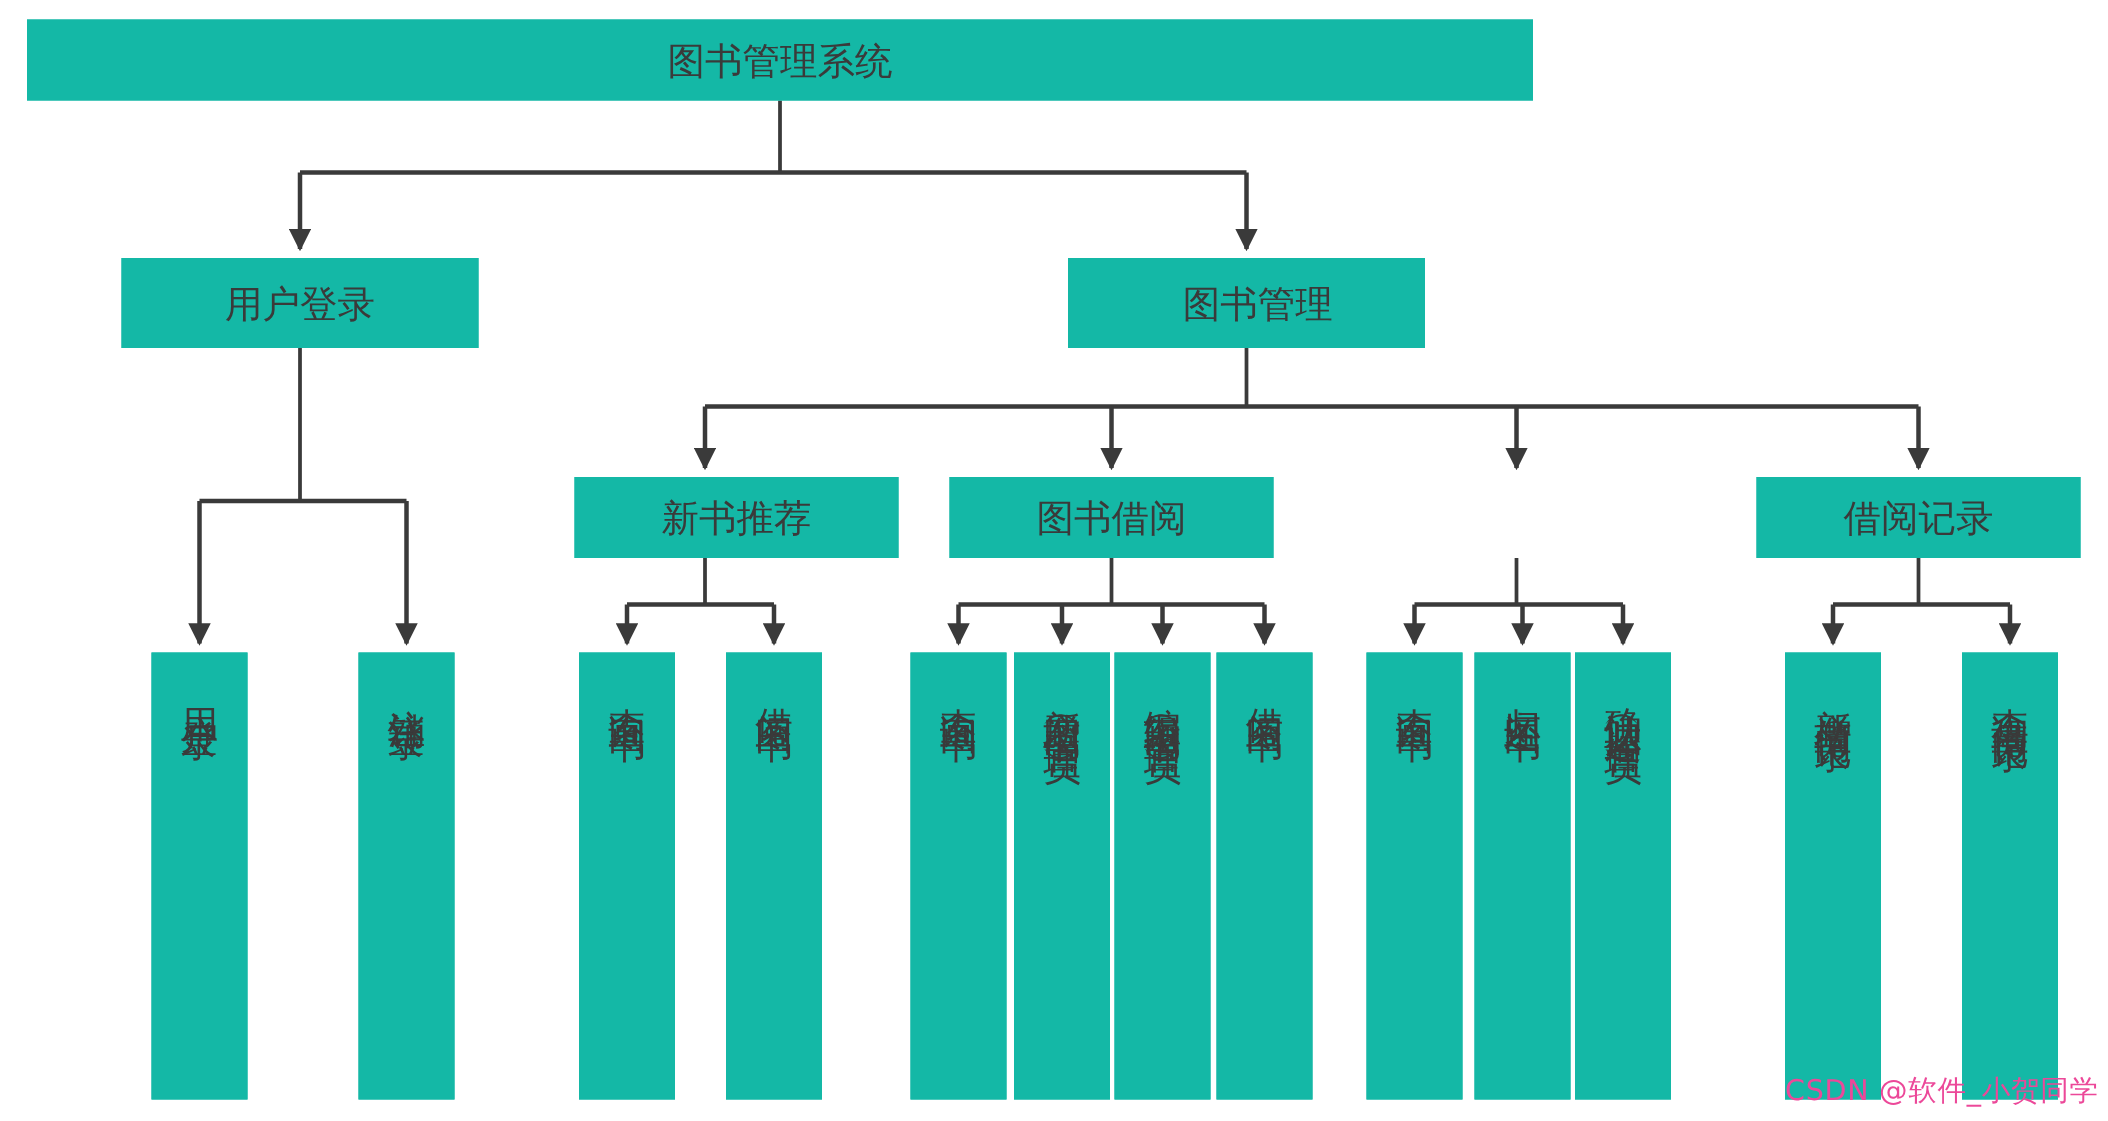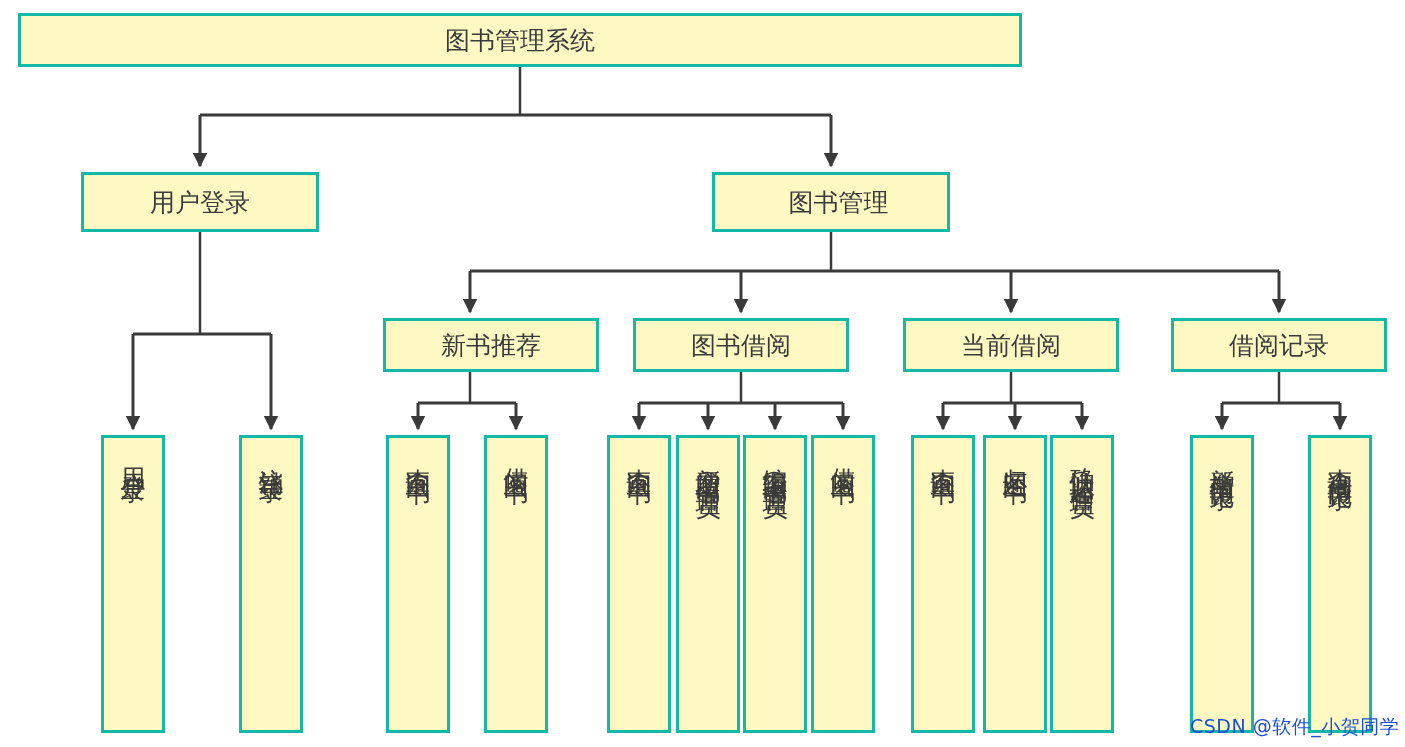--- a/index.html
+++ b/index.html
@@ -21,22 +21,22 @@
     position: absolute;
     left: 0;
     top: 0;
     width: 1405px;
     height: 747px;
     pointer-events: none;
   }
   .node {
     position: absolute;
     box-sizing: border-box;
-    border: 3px solid #14b8a6;
-    background: #fef9c3;
+    border: 7px solid #14b8a6;
+    background: #14b8a6;
     color: #3a3a3a;
     display: flex;
     align-items: center;
     justify-content: center;
     text-align: center;
   }
   .node.root {
     font-size: 25px;
   }
   .node.level2 {
@@ -57,21 +57,21 @@
   }
   .node .htext {
     display: block;
     line-height: 1;
   }
   .watermark {
     position: absolute;
     left: 1190px;
     top: 714px;
     font-size: 19px;
-    color: #1d4ed8;
+    color: #ec4899;
     white-space: nowrap;
     letter-spacing: 0.5px;
   }
 </style>
 </head>
 <body>
 
 <div id="canvas">
 
   <svg id="edges" viewBox="0 0 1405 747" width="1405" height="747">
@@ -134,23 +134,20 @@
   <div class="node level2" id="node-book-manage" style="left: 712px; top: 172px; width: 238px; height: 60px; padding-left: 15px;">
     <span class="htext">图书管理</span>
   </div>
 
   <div class="node level2" id="node-new-book-rec" style="left: 362px; top: 318px; width: 216px; height: 54px; margin-left: 21px;">
     <span class="htext">新书推荐</span>
   </div>
   <div class="node level2" id="node-book-borrow" style="left: 633px; top: 318px; width: 216px; height: 54px; align-items: center;">
     <span class="htext">图书借阅</span>
   </div>
-  <div class="node level2" id="node-current-borrow" style="left: 903px; top: 318px; width: 216px; height: 54px;">
-    <span class="htext">当前借阅</span>
-  </div>
   <div class="node level2" id="node-borrow-record" style="left: 1171px; top: 318px; width: 216px; height: 54px;">
     <span class="htext">借阅记录</span>
   </div>
 
   <div class="node leaf" id="node-leaf-user-login" style="left: 101px; top: 435px; width: 64px; height: 298px;">
     <span class="vtext">用户登录</span>
   </div>
   <div class="node leaf" id="node-leaf-user-logout" style="left: 239px; top: 435px; width: 64px; height: 298px;">
     <span class="vtext">注销登录</span>
   </div>

